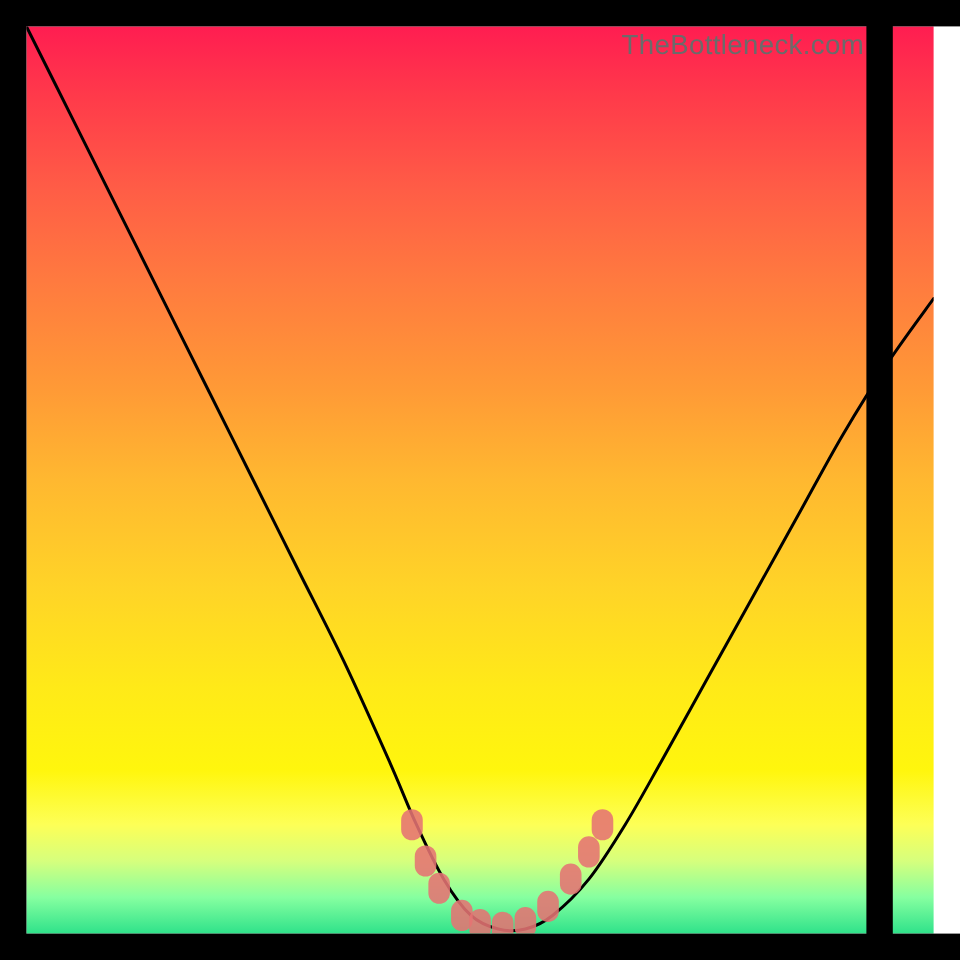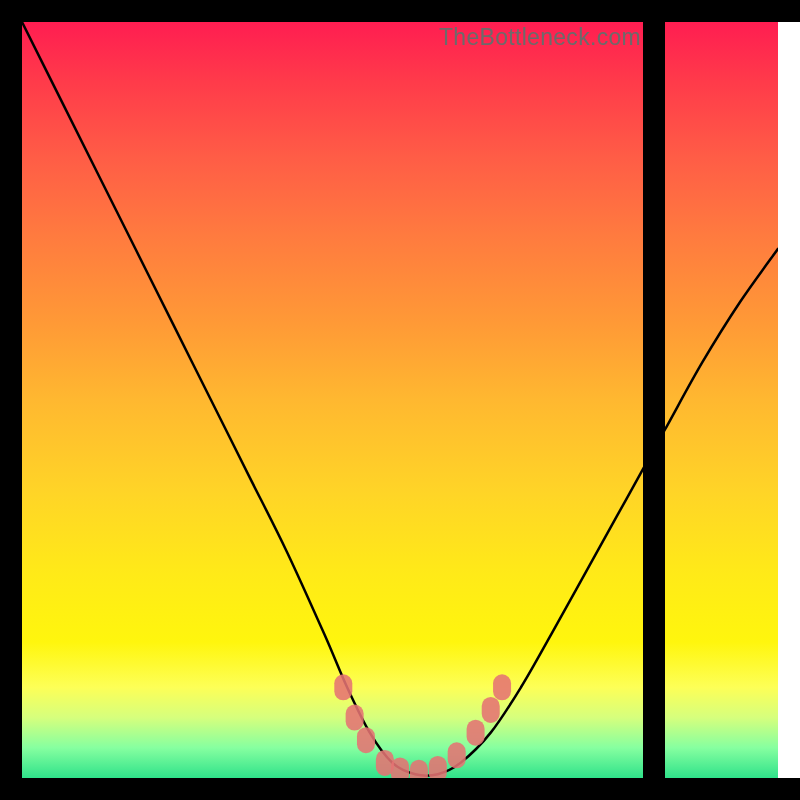--- a/index.html
+++ b/index.html
@@ -4,21 +4,21 @@
 <style>
   html, body {
     margin: 0;
     padding: 0;
     width: 800px;
     height: 800px;
     overflow: hidden;
   }
   .frame {
     position: relative;
-    width: 665px;
+    width: 744px;
     height: 800px;
   }
   .border-top, .border-bottom {
     position: absolute;
     left: 0;
     width: 800px;
     height: 22px;
     background: #000;
   }
   .border-top { top: 0; }

